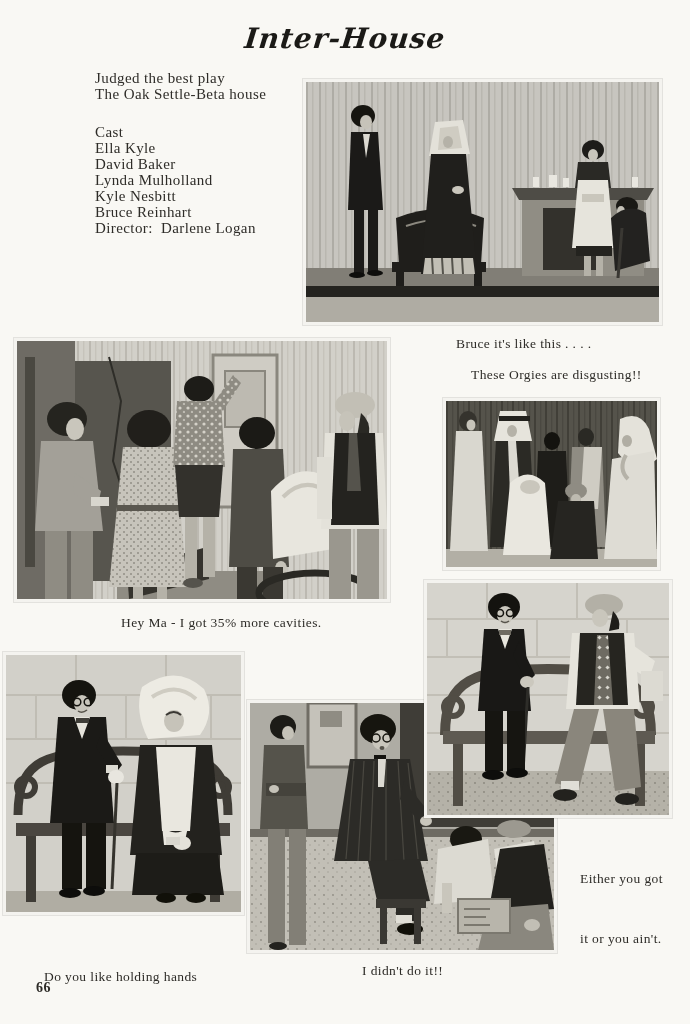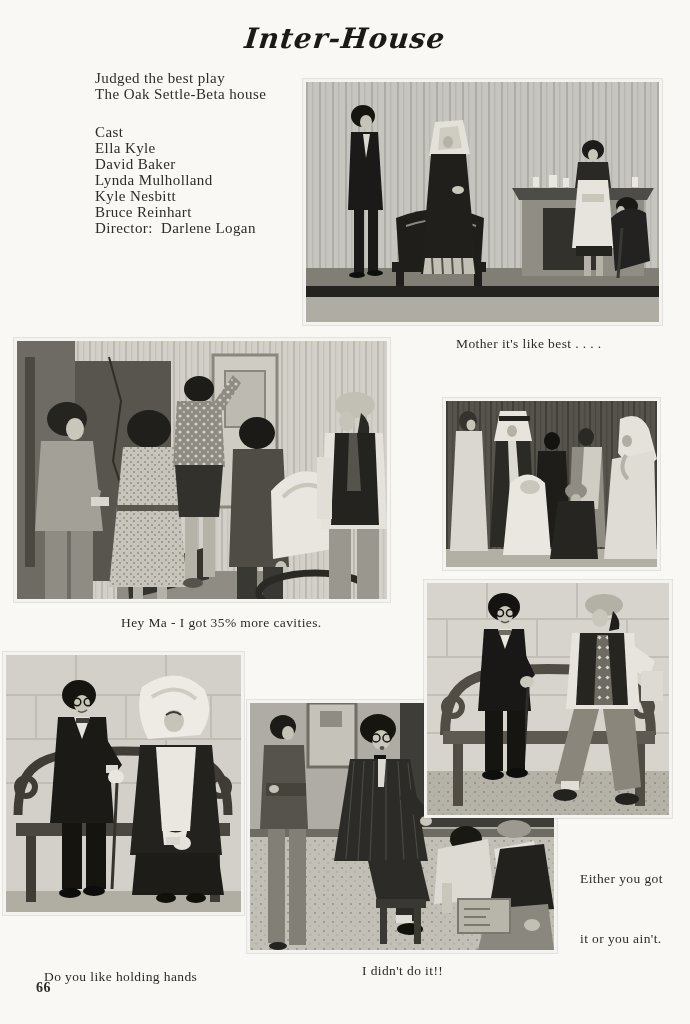--- a/index.html
+++ b/index.html
@@ -178,21 +178,22 @@
       <path d="M344,72 q10,8 8,22 l-12,2 z" fill="#2a2924"></path>
       <polygon points="308,92 366,92 370,188 304,188" fill="#e4e2da"></polygon>
       <polygon points="318,92 358,92 362,184 314,184" fill="#24231f"></polygon>
       <polygon points="332,92 340,92 344,150 330,150" fill="#55534c"></polygon>
       <rect x="300" y="116" width="15" height="62" fill="#e0ded6"></rect>
       <rect x="312" y="188" width="22" height="70" fill="#9a978e"></rect>
         <rect x="340" y="188" width="22" height="70" fill="#9a978e"></rect>
     </svg>
   </div>
 
-  <div class="cap" style="left:456px;top:334px;">Mother it's like best . . . .</div>
+  <div class="cap" style="left:456px;top:334px;">Bruce it's like this . . . .</div>
+  <div class="cap" style="left:471px;top:365px;">These Orgies are disgusting!!</div>
 
   <div class="photo z2" style="left:443px;top:398px;width:217px;height:172px;">
     <svg viewBox="0 0 211 166" preserveAspectRatio="none">
       <defs>
         <pattern id="pcC" width="11" height="12" patternUnits="userSpaceOnUse">
           <rect width="11" height="12" fill="#55534b"></rect>
             <rect width="2" height="12" fill="#413f38"></rect>
             <rect x="6" width="1.4" height="12" fill="#4a4841"></rect>
         </pattern>
       </defs>

